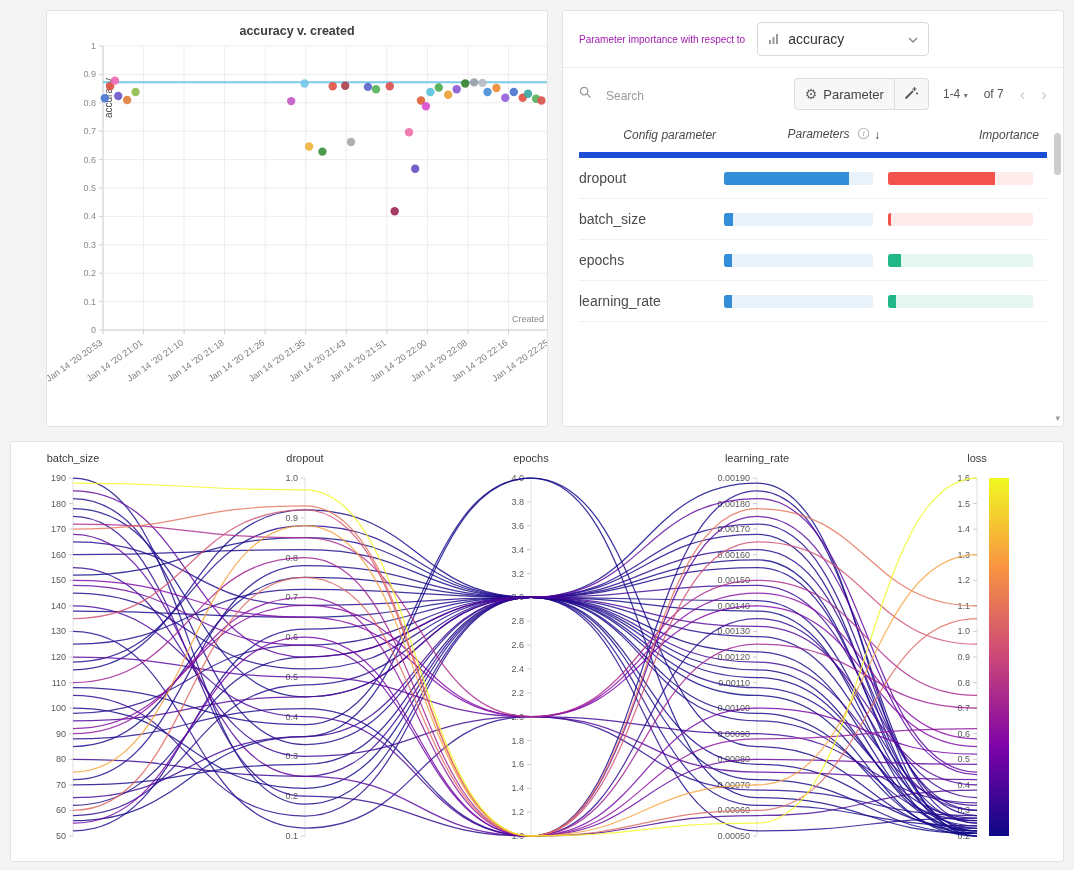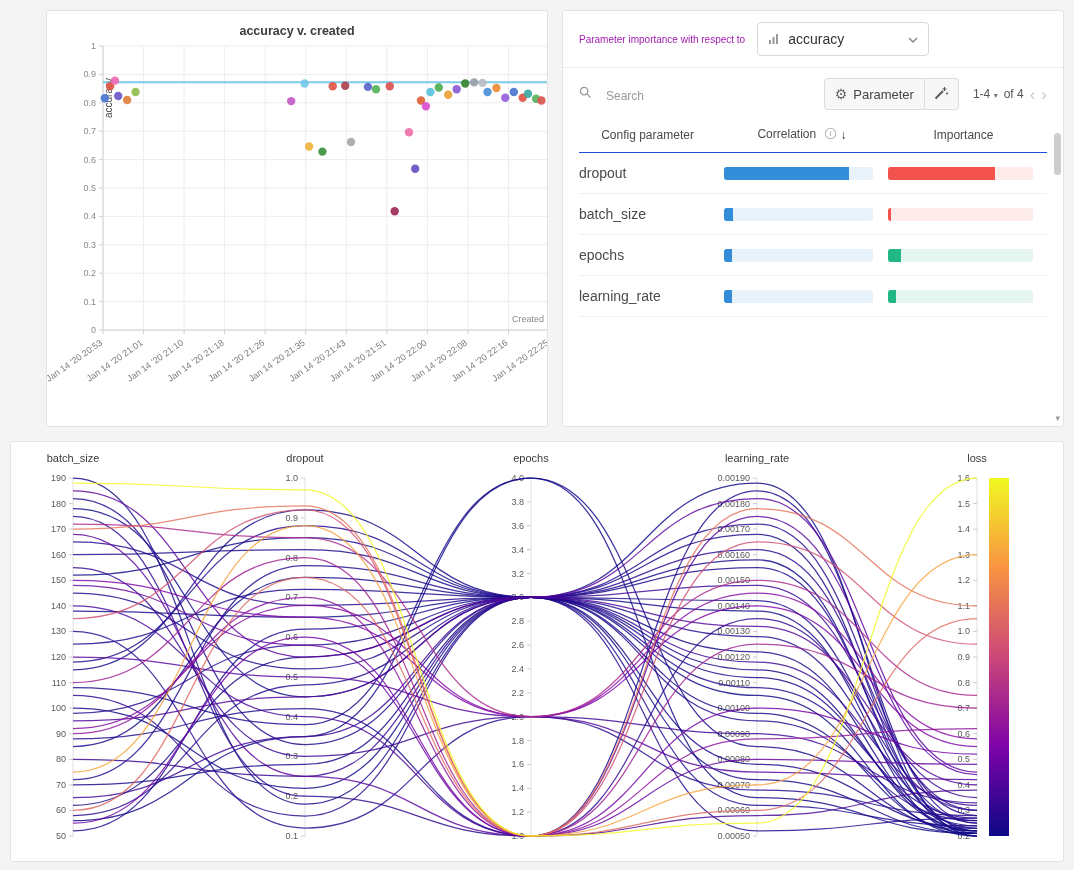--- a/index.html
+++ b/index.html
@@ -20,25 +20,25 @@
   .metric-dd .val { font-size: 14px; color: #333; flex: 1; }
   .ip-toolbar { display: flex; align-items: center; padding: 10px 16px 6px; }
   .search-box { display: flex; align-items: flex-end; gap: 14px; flex: 1; }
   .search-box input { border: none; outline: none; font-size: 12px; color: #333; width: 120px; background: transparent; }
   .search-box input::placeholder { color: #9a9a9a; }
   .btn-group { display: flex; }
   .btn { display: flex; align-items: center; gap: 6px; border: 1px solid #dcdcdc; background: #f7f7f7; font-size: 13px; color: #444; padding: 5px 10px; cursor: pointer; height: 32px; }
   .btn.params { border-radius: 4px 0 0 4px; }
   .btn.wand { border-radius: 0 4px 4px 0; border-left: none; width: 34px; justify-content: center; }
   .gear-glyph { font-size: 14px; color: #666; line-height: 1; }
-  .pager { display: flex; align-items: center; gap: 6px; margin-left: 14px; font-size: 12px; color: #555; }
+  .pager { display: flex; align-items: center; gap: 16px; margin-left: 14px; font-size: 12px; color: #555; }
   .pager .caret { font-size: 8px; color: #777; }
   .pg-chev { color: #c9c9c9; font-size: 17px; line-height: 1; cursor: default; }
   table.params { width: calc(100% - 32px); margin: 2px 16px 0; border-collapse: collapse; table-layout: fixed; }
-  table.params th { font-size: 12px; color: #4a4a4a; font-weight: normal; text-align: center; padding: 9px 8px 9px 0; border-bottom: 1px solid #1d4ed8; }
+  table.params th { font-size: 12px; color: #4a4a4a; font-weight: normal; text-align: right; padding: 9px 8px 9px 0; border-bottom: 6px solid #1d4ed8; font-style: italic; }
   table.params th .hdr-extra { display:inline-flex; align-items:center; gap:4px; margin-left:4px; vertical-align: middle; }
   table.params td { padding: 12px 10px 12px 0; border-bottom: 1px solid #f1f1f1; }
   td.pname { font-size: 14px; color: #4a4a4a; }
   .bar-track { height: 13px; border-radius: 2px; width: 97%; overflow: hidden; }
   .bar-fill { height: 100%; border-radius: 2px 0 0 2px; }
   .sort-arrow { font-size: 12px; color: #2f2f2f; }
   .scroll-thumb { position: absolute; right: 2px; top: 122px; width: 7px; height: 42px; background: #cdcdcd; border-radius: 4px; }
   .scroll-down { position: absolute; right: 3px; bottom: 3px; color: #9a9a9a; font-size: 9px; }
 </style>
 </head>
@@ -208,37 +208,37 @@
                   <line x1="13" y1="8.5" x2="15" y2="8.5" stroke="#555" stroke-width="1.1"></line>
                 </svg>
             </span>
           </button>
         </div>
         <div class="pager">
           <span>
             <span>1-4</span>
             <span class="caret">▾</span>
           </span>
-          <span>of 4</span>
+          <span>of 7</span>
           <span class="pg-chev">‹</span>
           <span class="pg-chev">›</span>
         </div>
       </div>
 
       <table class="params">
         <colgroup>
             <col style="width:31%">
             <col style="width:35%">
             <col style="width:34%">
           </colgroup>
         <thead>
           <tr>
             <th>Config parameter</th>
             <th>
-              <span>Correlation</span>
+              <span>Parameters</span>
               <span class="hdr-extra">
                 <span>
                   <svg width="13" height="13" viewBox="0 0 14 14">
                       <circle cx="7" cy="7" r="5.6" fill="none" stroke="#b5b5b5" stroke-width="1.1"></circle>
                       <text x="7" y="10" text-anchor="middle" font-size="8.5" fill="#9a9a9a">i</text>
                     </svg>
                 </span>
                 <span class="sort-arrow">↓</span>
               </span>
             </th>

